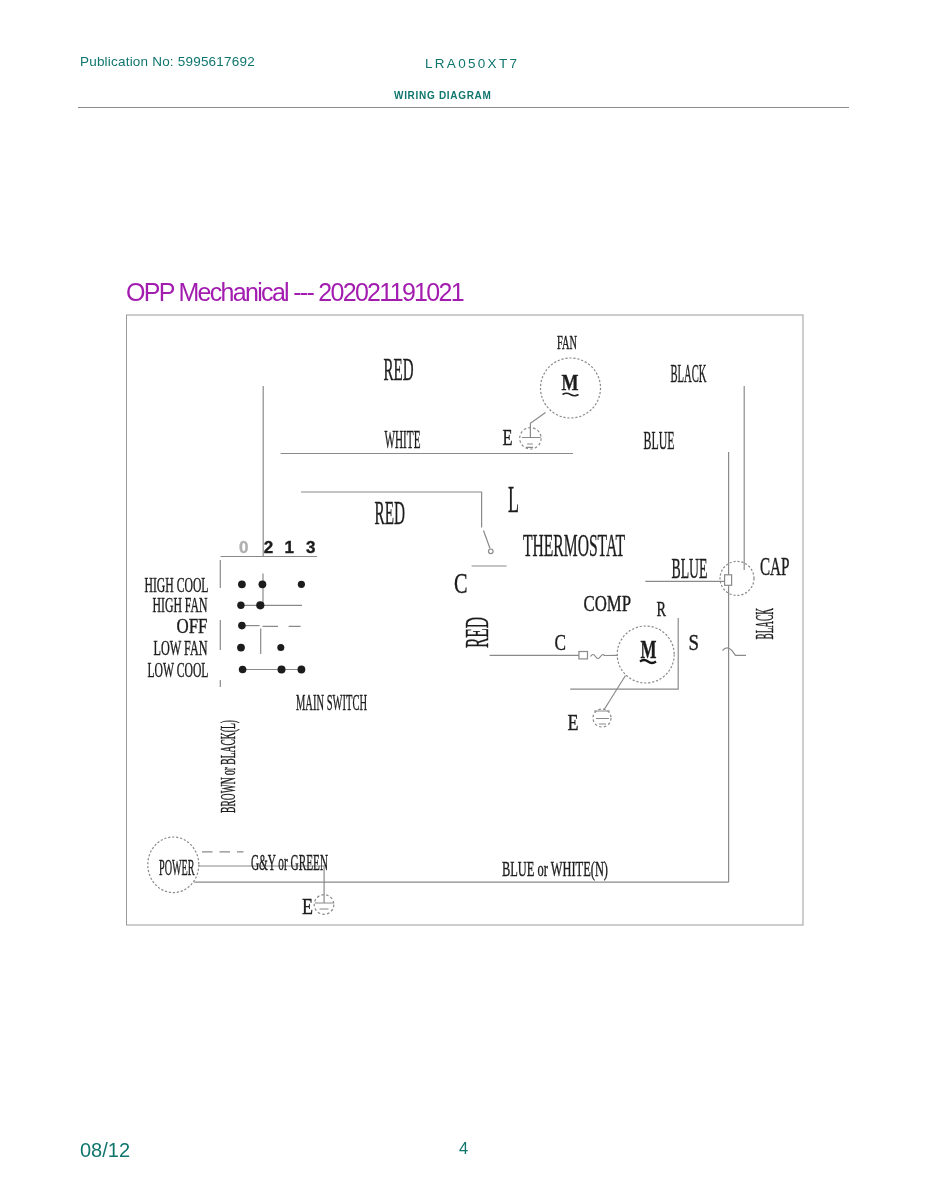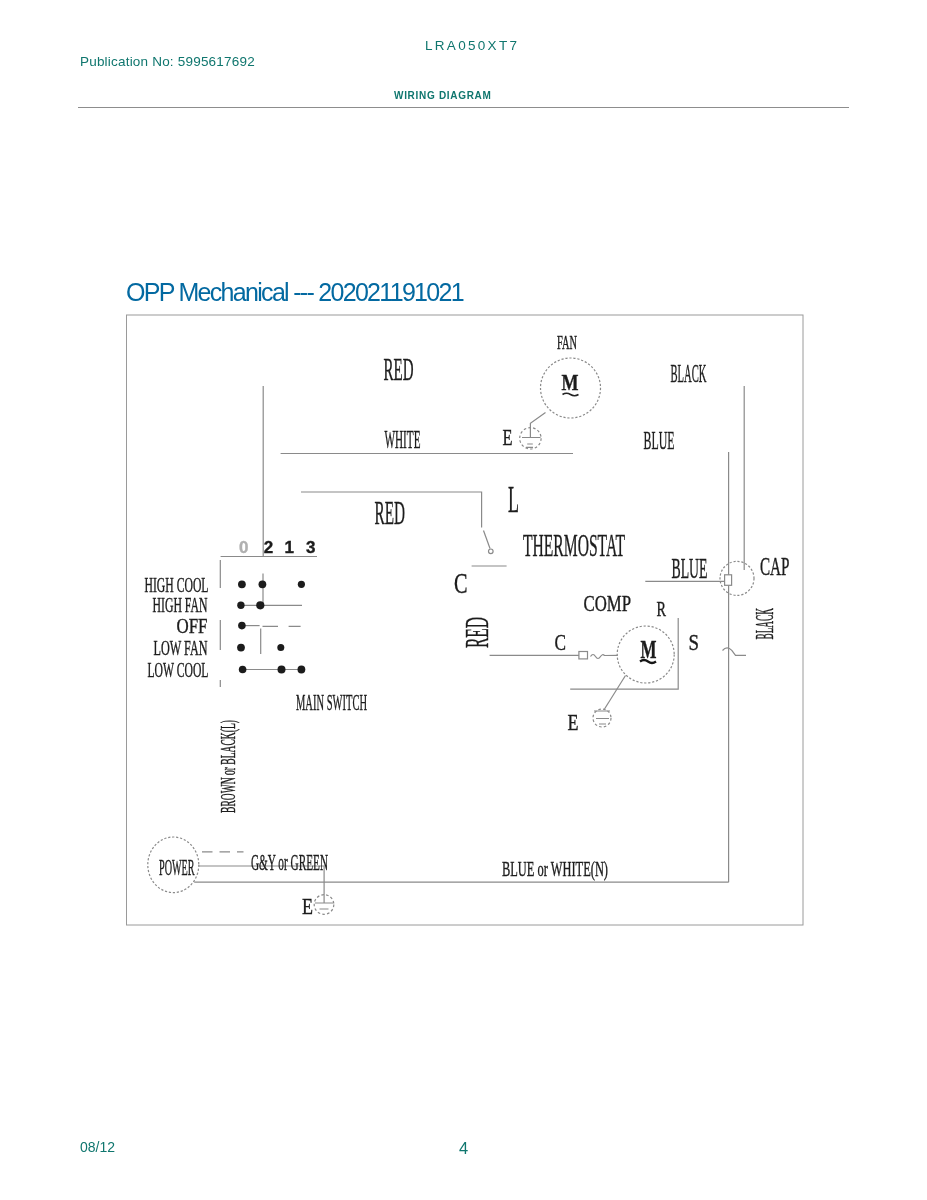--- a/index.html
+++ b/index.html
@@ -6,29 +6,29 @@
   body{width:927px;height:1200px;position:relative;font-family:"Liberation Sans",sans-serif;}
   .hdr{position:absolute;color:#0f766e;}
   svg text{font-family:"Liberation Serif",serif;fill:#1c1c1c;stroke:#1c1c1c;stroke-width:0.38px;}
   .sans{font-family:"Liberation Sans",sans-serif;}
 </style>
 </head>
 <body>
 
 <div class="hdr" style="left:80px;top:54px;font-size:13.5px;letter-spacing:0.2px;">Publication No: 5995617692</div>
 
-<div class="hdr" style="left:425px;top:38px;font-size:13.5px;letter-spacing:2.3px;">LRA050XT7</div>
+<div class="hdr" style="left:425px;top:56px;font-size:13.5px;letter-spacing:2.3px;">LRA050XT7</div>
 
 <div class="hdr" style="left:394px;top:90px;font-size:10px;font-weight:bold;letter-spacing:0.7px;">WIRING DIAGRAM</div>
 
 <div style="position:absolute;left:78px;top:107px;width:771px;height:1px;background:#8d8d8d;"></div>
 
-<div class="hdr" style="left:126px;top:278px;font-size:25px;letter-spacing:-1.7px;color:#0369a1;">OPP Mechanical --- 202021191021</div>
-
-<div class="hdr" style="left:80px;top:1138.5px;font-size:14px;">08/12</div>
+<div class="hdr" style="left:126px;top:278px;font-size:25px;letter-spacing:-1.7px;color:#a21caf;">OPP Mechanical --- 202021191021</div>
+
+<div class="hdr" style="left:80px;top:1138.5px;font-size:20px;">08/12</div>
 
 <div class="hdr" style="left:459px;top:1138.5px;font-size:16.5px;">4</div>
 
 <svg style="position:absolute;left:0;top:0;" width="927" height="1200" viewBox="0 0 927 1200">
 <g fill="none" stroke="#8a8a8a" stroke-width="1.2">
 
 <rect x="126.5" y="315" width="676.5" height="610" stroke="#9a9a9a" stroke-width="1"></rect>
 
 <path d="M263.2,386 V556.5"></path>
 

